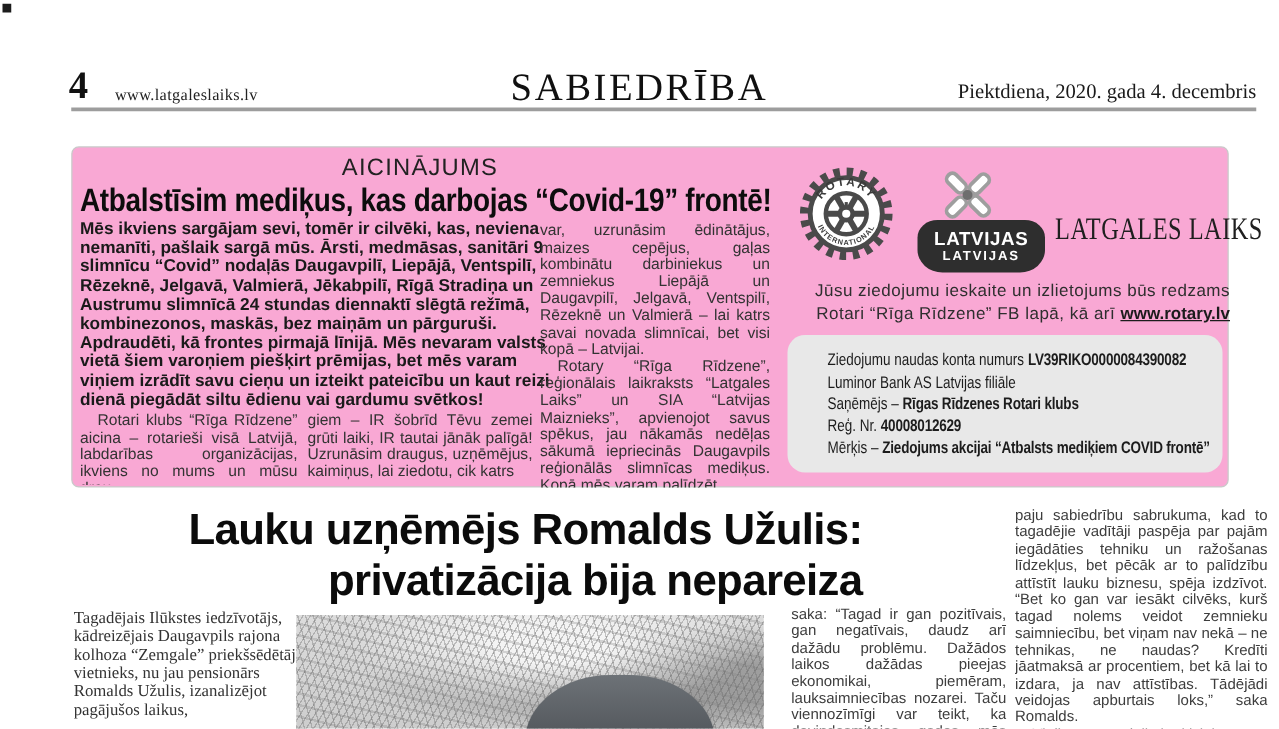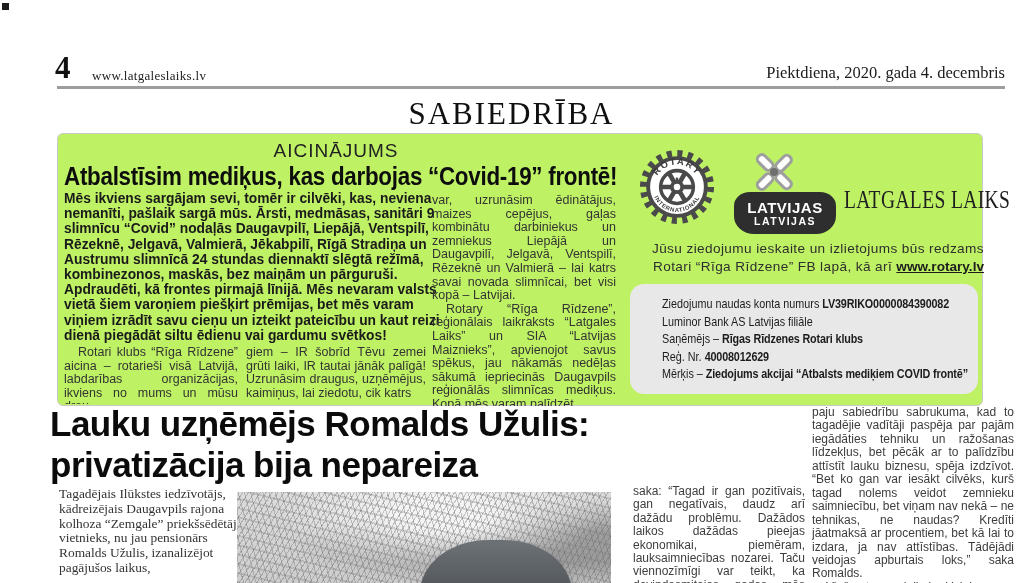--- a/index.html
+++ b/index.html
@@ -6,26 +6,26 @@
   html,body { width:1023px; height:583px; background:#fff; overflow:hidden;
               font-family:"Liberation Sans", sans-serif; color:#111; }
   .abs { position:absolute; }
   #page { position:relative; width:1023px; height:583px; background:#ffffff; }
 
   
   .corner-mark { left:2px; top:3px; width:7px; height:7px; background:#1c1c1c; }
   .page-number { left:55px; top:50px; font-family:"Liberation Serif", serif; font-weight:bold; font-size:31px; color:#111; }
   .site-url { left:92px; top:68px; font-family:"Liberation Serif", serif; font-size:13px; color:#222; letter-spacing:.3px; }
   .section-title { left:0; top:52px; width:1023px; text-align:center; font-family:"Liberation Serif", serif;
-                   font-size:31px; letter-spacing:2px; color:#101010;margin-top:44px; }
+                   font-size:31px; letter-spacing:2px; color:#101010; }
   .issue-date { top:63px; right:18px; font-family:"Liberation Serif", serif; font-size:16.5px; color:#1a1a1a; }
   .header-rule { left:57px; top:86px; width:948px; height:3px; background:#9d9d9d; }
 
   
-  .ann-box { left:57px; top:133px; width:926px; height:273px; border:1px solid #c9c9c9; border-radius:6px; background:#bef264; }
+  .ann-box { left:57px; top:117px; width:926px; height:273px; border:1px solid #c9c9c9; border-radius:6px; background:#f9a8d4; }
   .ann-kicker { left:0; top:6px; width:556px; text-align:center; font-size:19px; color:#222; letter-spacing:1px; }
   .ann-headline { left:6px; top:27px; font-size:26px; font-weight:bold; color:#0d0d0d; white-space:nowrap;
                   transform:scaleX(.86); transform-origin:0 50%; letter-spacing:-.3px; }
   .ann-lead { left:6px; top:57px; width:378px; height:152px; overflow:hidden;
               font-size:13.8px; line-height:15.2px; font-weight:bold; color:#1a1a1a; }
   .ann-col { font-size:12.5px; line-height:13.6px; color:#333; text-align:justify; overflow:hidden; }
   .ann-col1 { left:6px; top:212px; width:174px; height:58px; }
   .ann-col1 .p, .ind { text-indent:14px; }
   .ann-col2 { left:188px; top:212px; width:180px; height:58px; }
   .ann-col3 { left:374px; top:60px; width:184px; height:212px; }
@@ -46,21 +46,21 @@
 
   
   .donation-box { left:572px; top:150px; width:348px; height:110px; background:#e8e8e8; border-radius:14px;
                   padding:11px 32px; overflow:visible; }
   .don-rows { width:400px; transform:scaleX(.8); transform-origin:0 0; }
   .don-row { font-size:13.5px; line-height:17.6px; color:#1c1c1c; white-space:nowrap; }
   .don-row b { font-weight:bold; letter-spacing:-.2px; }
 
   
   .art-headline { left:50px; top:403px; width:640px; font-size:35px; line-height:41px; font-weight:bold;
-                  color:#0b0b0b; letter-spacing:-.5px; white-space:pre-line; }
+                  color:#0b0b0b; letter-spacing:-.5px; white-space:pre-line;text-align:right; }
   .art-col-left { left:47px; top:487px; width:192px; height:95px; overflow:hidden;
                   font-family:"Liberation Serif", serif; font-size:13.4px; line-height:14.8px; color:#333;margin-left:12px; }
   .art-col-mid { left:633px; top:485px; width:172px; height:98px; overflow:hidden;
                  font-size:12px; line-height:13.4px; color:#3d3d3d; text-align:justify; }
   .art-col-right { left:812px; top:406px; width:202px; height:177px; overflow:hidden;
                    font-size:12px; line-height:13.45px; color:#3d3d3d; text-align:justify; }
   .art-col-right .p2 { text-indent:14px; }
 
   
   .photo { left:237px; top:492px; width:374px; height:91px; overflow:hidden;

